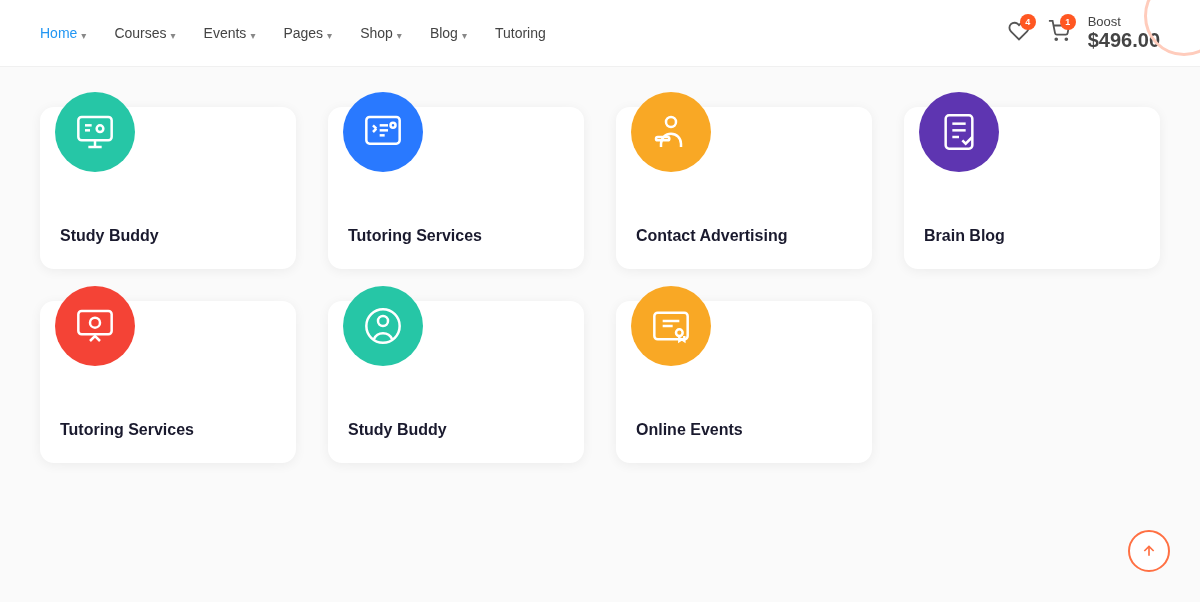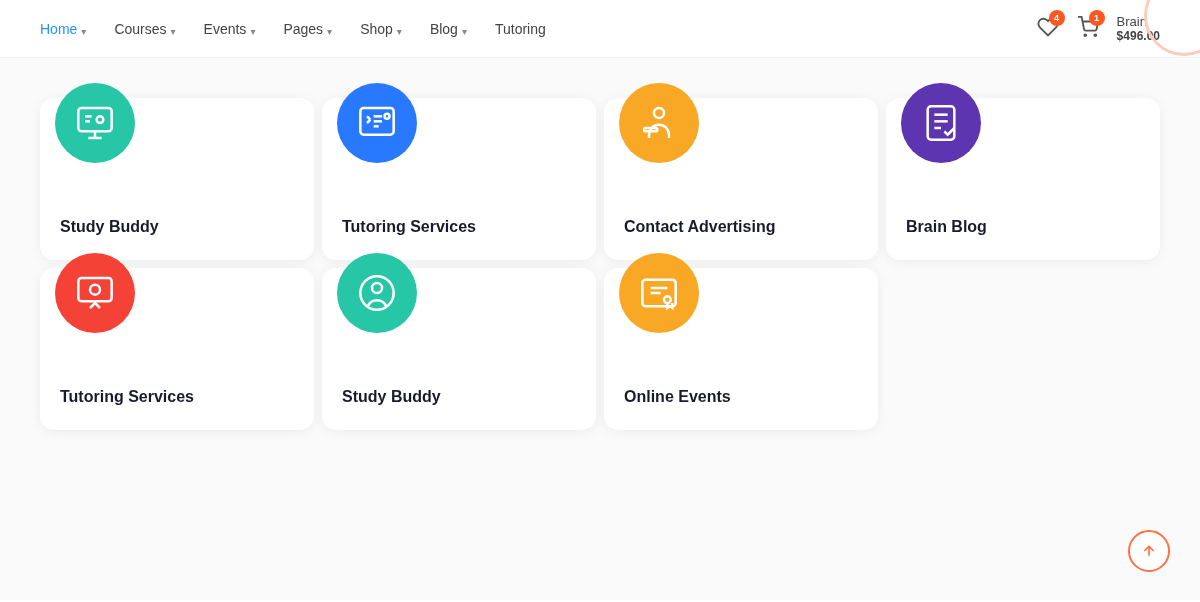--- a/index.html
+++ b/index.html
@@ -62,21 +62,21 @@
     .main-content {
       padding: 40px 40px 60px;
       background: #fafafa;
       min-height: calc(100vh - 60px);
     }
 
     
     .category-grid {
       display: grid;
       grid-template-columns: repeat(4, 1fr);
-      gap: 8px;
+      gap: 32px;
       max-width: 1120px;
       margin: 0 auto;
     }
 
     
     .category-card {
       background: #fff;
       border-radius: 14px;
       padding: 30px 20px 24px;
       display: flex;
@@ -190,22 +190,22 @@
     </div>
     <div class="nav-icon-wrap">
       <svg width="22" height="22" viewBox="0 0 24 24" fill="none" stroke="#555" stroke-width="2" class="nav-icon-svg">
         <circle cx="9" cy="21" r="1"></circle>
           <circle cx="20" cy="21" r="1"></circle>
         <path d="M1 1h4l2.68 13.39a2 2 0 0 0 2 1.61h9.72a2 2 0 0 0 2-1.61L23 6H6"></path>
       </svg>
       <span class="badge">1</span>
     </div>
     <div class="cart-total">
-      <div>Brain</div>
-      <div style="font-weight:700;font-size:12px;">$496.00</div>
+      <div>Boost</div>
+      <div style="font-weight:700;font-size:20px;">$496.00</div>
     </div>
   </div>
 </nav>
 
 <main class="main-content">
   <div class="category-grid" id="card-grid">
 
   <div class="category-card">
         <div class="card-icon icon-teal">
           <svg class="icon" viewBox="0 0 24 24">

